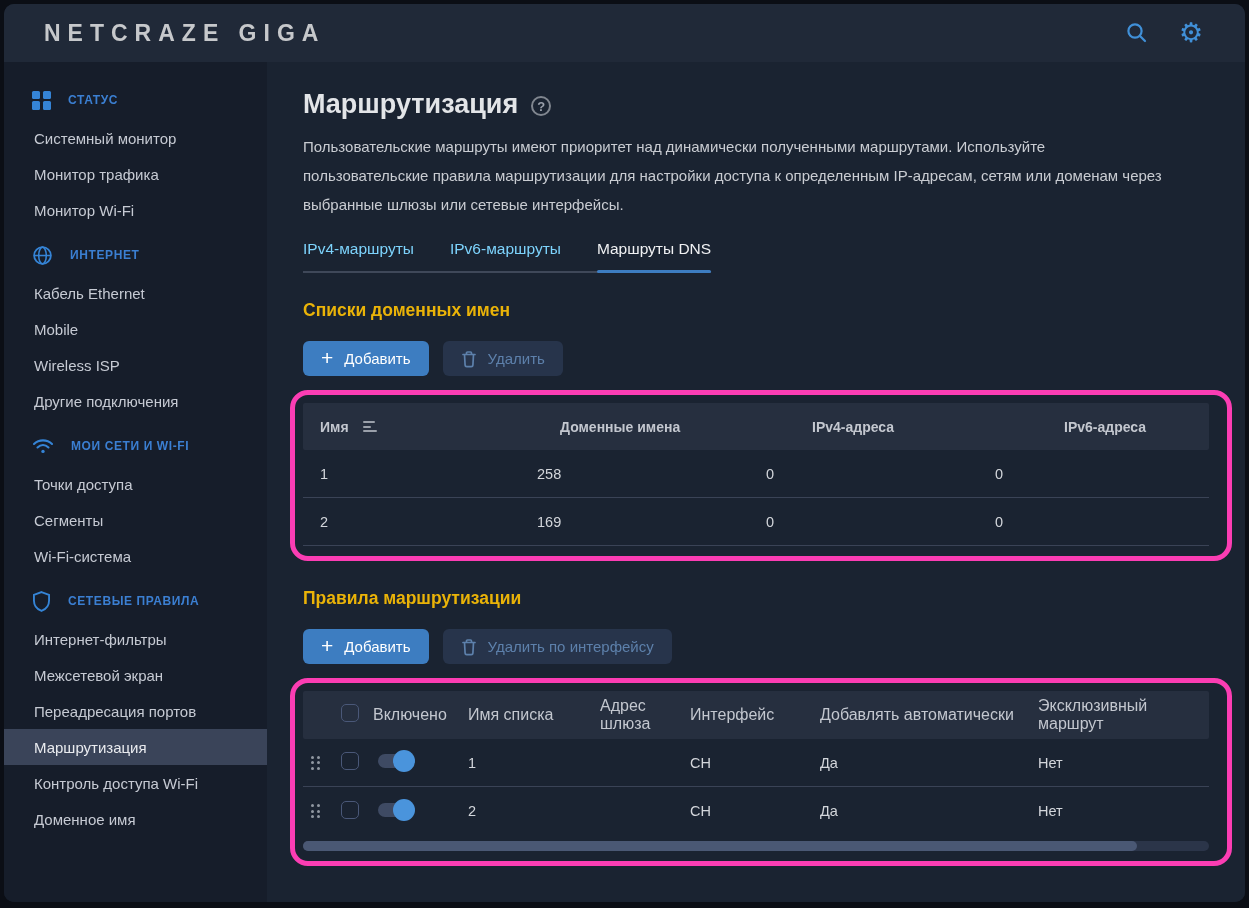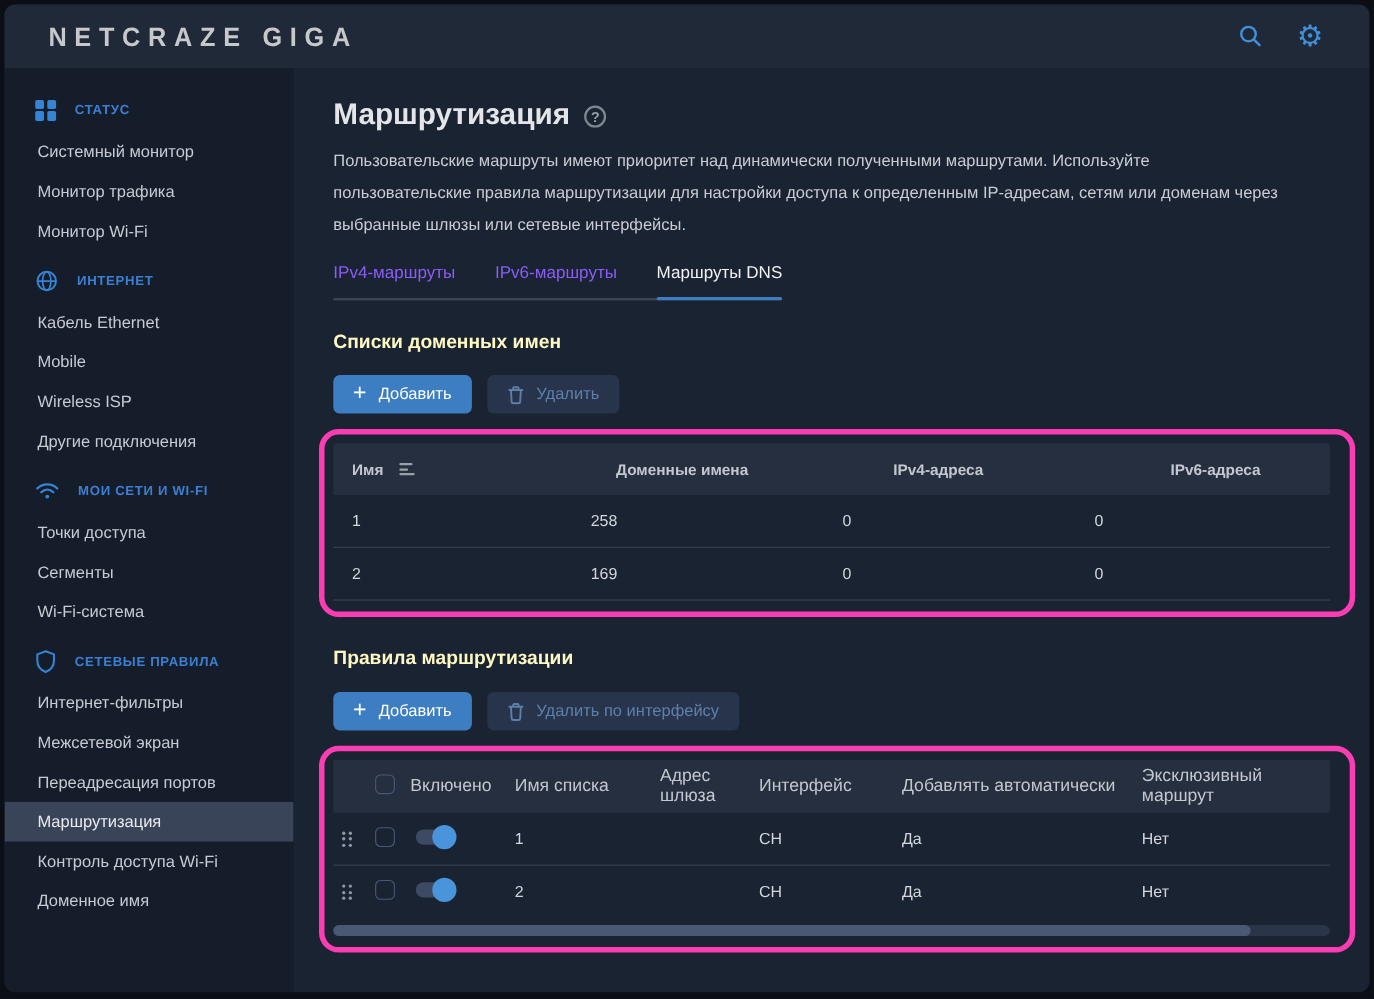--- a/index.html
+++ b/index.html
@@ -43,26 +43,26 @@
   .inset { margin-left:13px; }
   .title-row { display:flex; align-items:center; gap:13px; }
   .page-title { color:#e3e5e8; font-size:27px; font-weight:700; }
   .help-circle {
     width:20px; height:20px; border:2px solid #80868f; border-radius:50%;
     color:#9aa0ab; font-size:13px; font-weight:700; display:flex; align-items:center; justify-content:center;
     margin-top:3px;
   }
   .desc { margin-top:12px; max-width:862px; color:#c9ccd2; font-size:15px; line-height:29px; }
   .tabs { margin-top:21px; display:inline-flex; gap:36px; border-bottom:2px solid #3f4859; }
-  .tab { position:relative; padding-bottom:13px; font-size:15.5px; color:#8b5cf6; cursor:pointer; }
+  .tab { position:relative; padding-bottom:13px; font-size:15.5px; color:#7dd3fc; cursor:pointer; }
   .tab.active { color:#f0f1f3; }
   .tab.active::after {
     content:""; position:absolute; left:0; right:0; bottom:-2px; height:3px; background:#3d7dc1; border-radius:2px;
   }
-  .section-heading { margin-top:27px; color:#fef9c3; font-size:17.5px; font-weight:700; }
+  .section-heading { margin-top:27px; color:#eab308; font-size:17.5px; font-weight:700; }
   .btn-row { margin-top:20px; display:flex; gap:14px; }
   .btn { height:35px; border:none; border-radius:6px; display:flex; align-items:center; gap:11px;
          padding:0 18px; font-size:15px; cursor:pointer; font-family:inherit; }
   .btn-primary { background:#3d7dc1; color:#ffffff; }
   .btn-primary .plus { font-size:21px; font-weight:300; line-height:1; margin-top:-2px; }
   .btn-muted { background:#27344b; color:#5d80ab; }
   .btn-muted svg { flex:none; }
   
   .hl-frame {
     margin-top:14px; border:5px solid #fb3db3; border-radius:18px;

